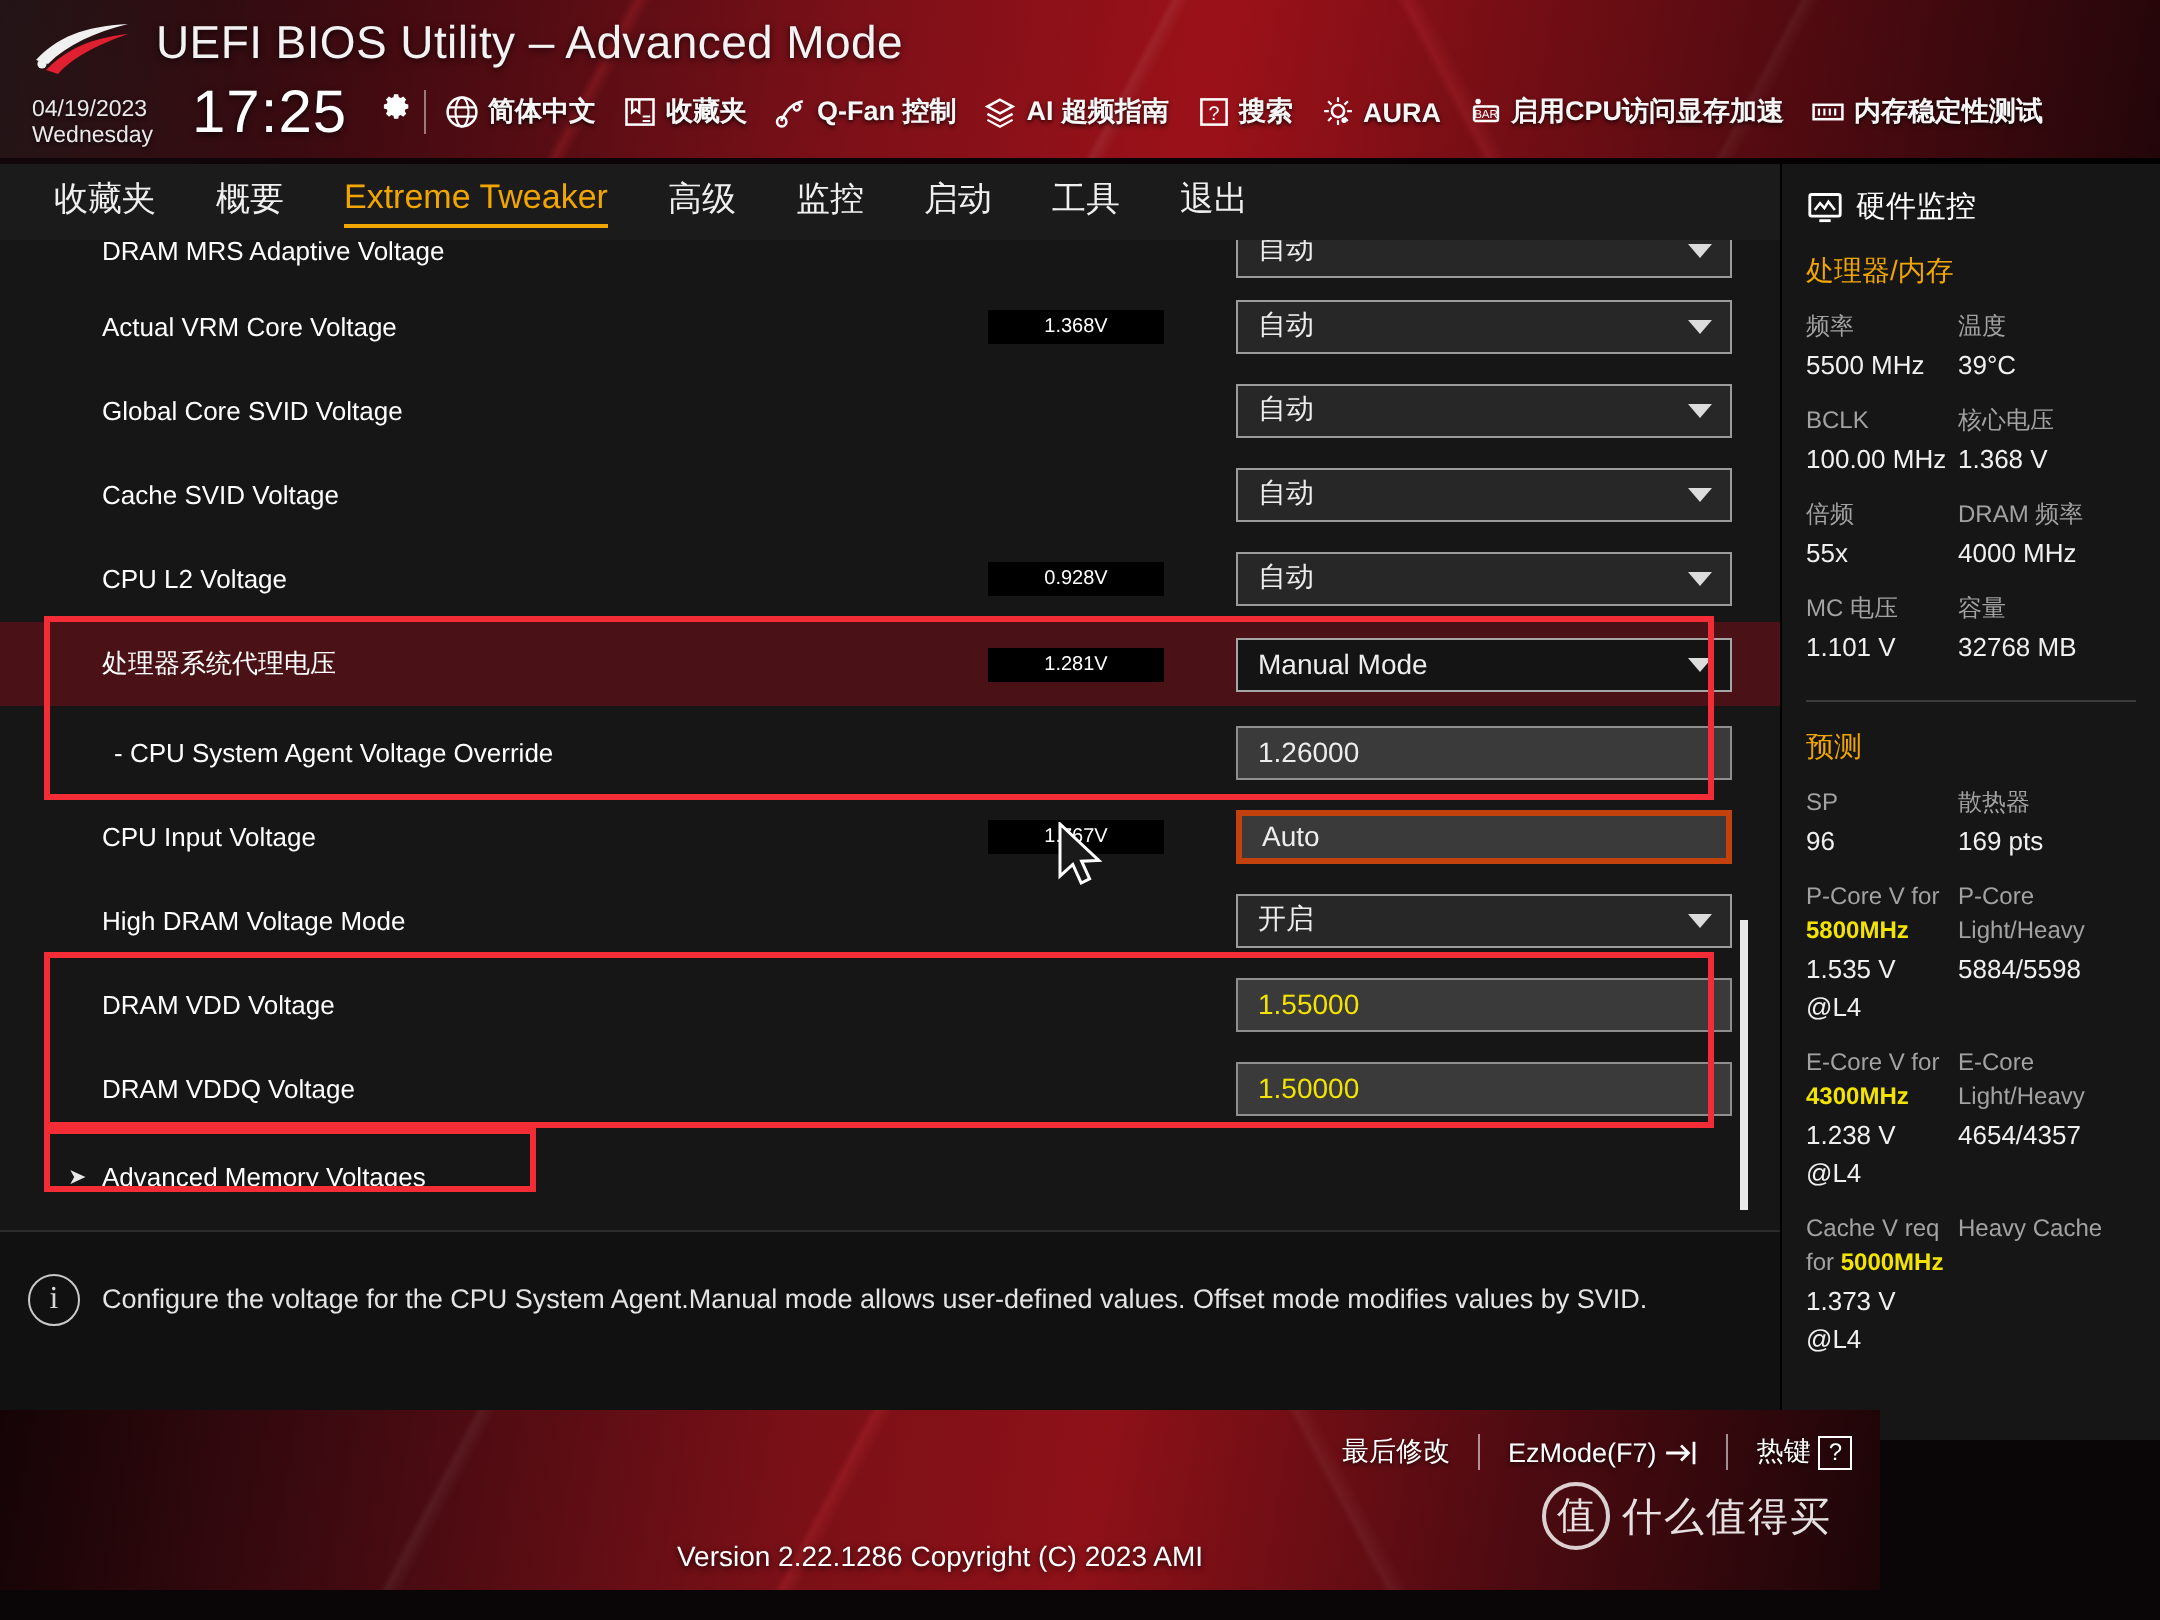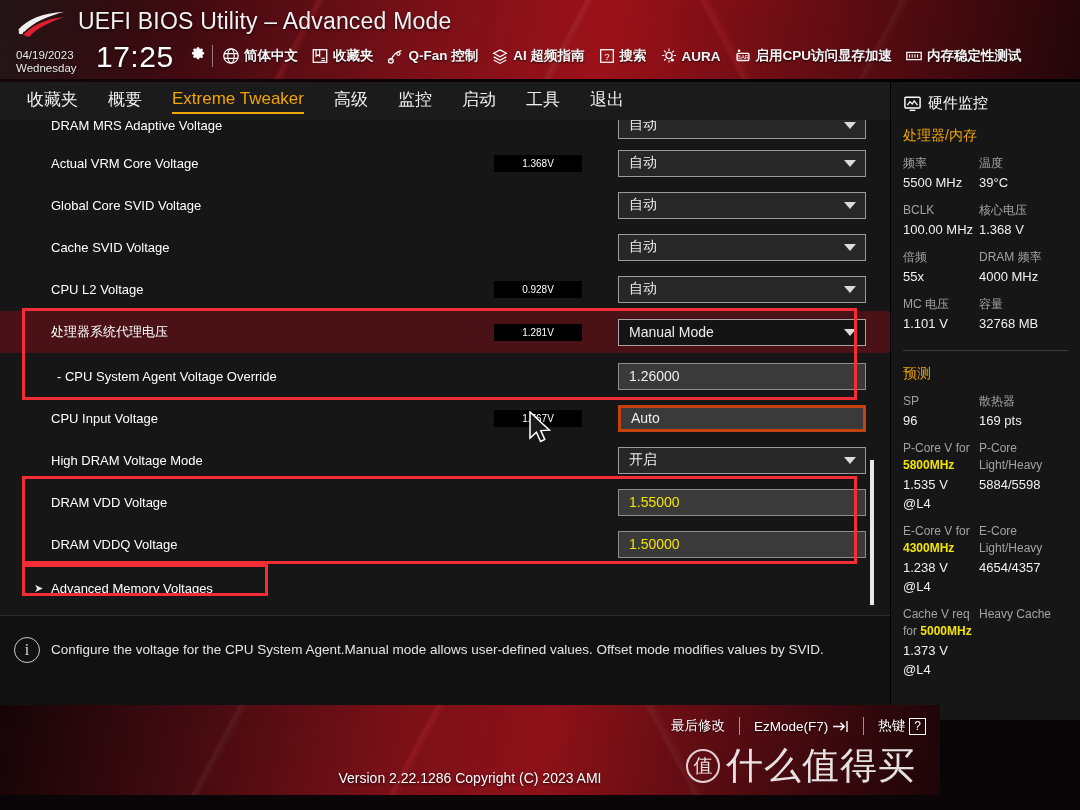--- a/index.html
+++ b/index.html
@@ -177,21 +177,21 @@
   }
   .watermark {
     position:absolute; right:24px; top:36px; display:flex; align-items:center; gap:6px;
     opacity:.88; pointer-events:none;
   }
   .wm-circle {
     width:34px; height:34px; border-radius:50%; border:2px solid rgba(255,255,255,.92);
     display:flex; align-items:center; justify-content:center;
     font-size:19px; color:#fff;
   }
-  .wm-text { font-size:37px; color:#fff; letter-spacing:1px; }
+  .wm-text { font-size:20px; color:#fff; letter-spacing:1px; }
 
   
   .cursor { position:absolute; left:528px; top:411px; width:26px; height:34px; pointer-events:none; }
 </style>
 </head>
 <body>
 
 <div id="app">
 
   <div class="header">

